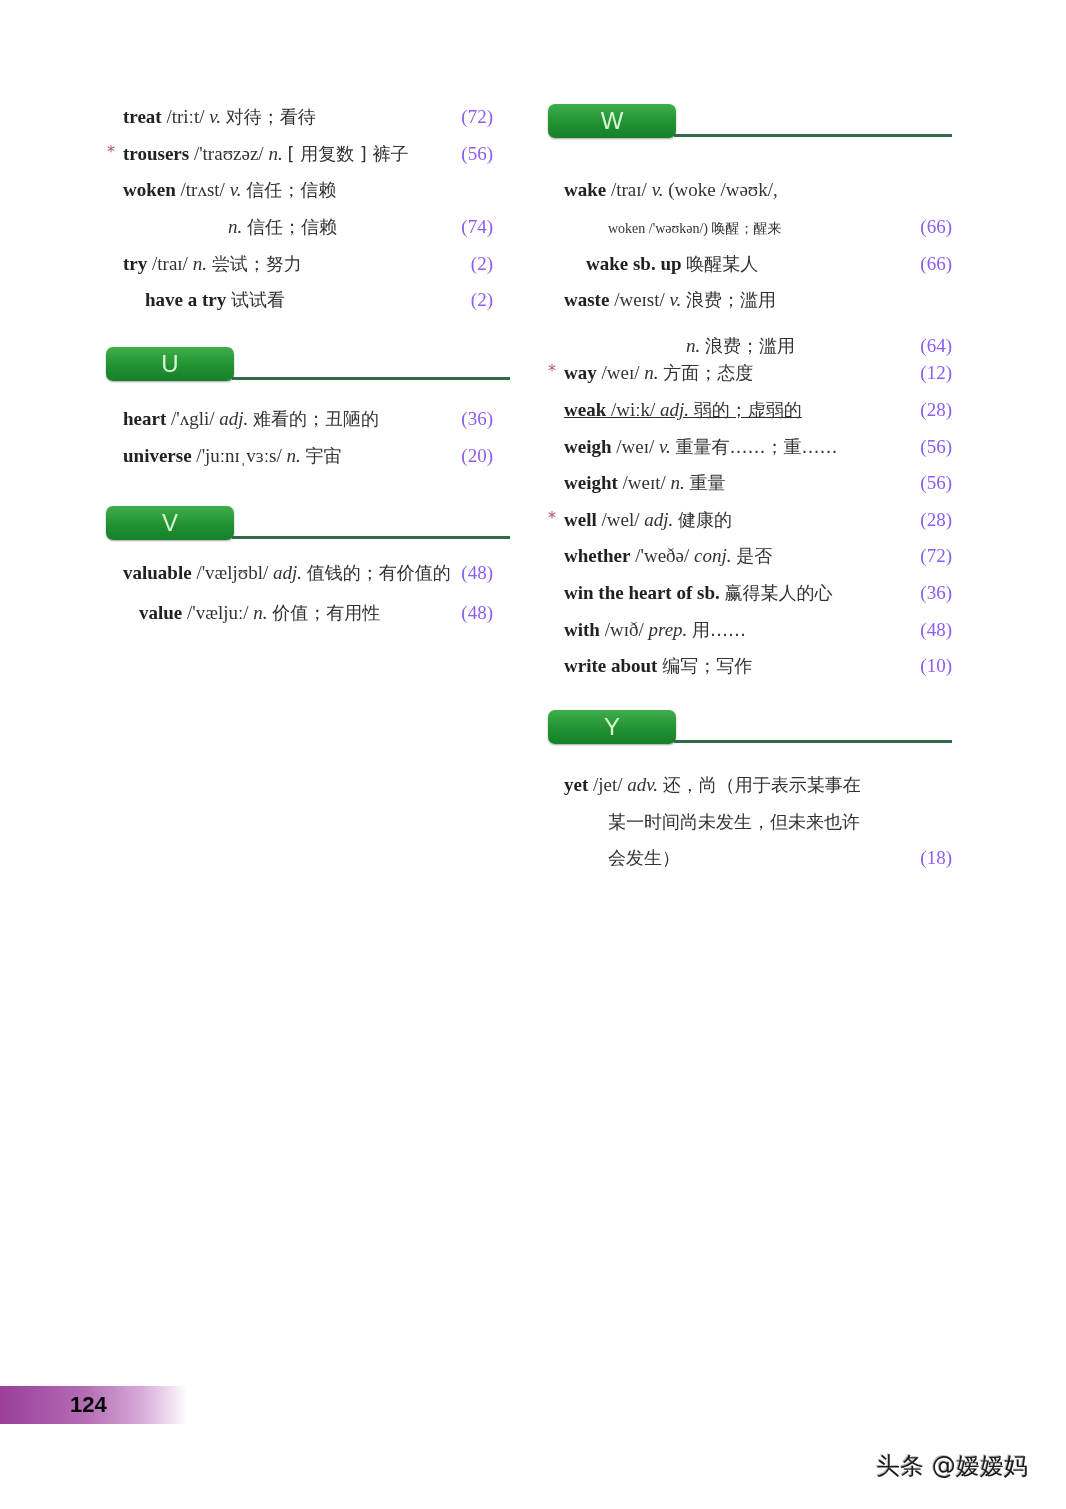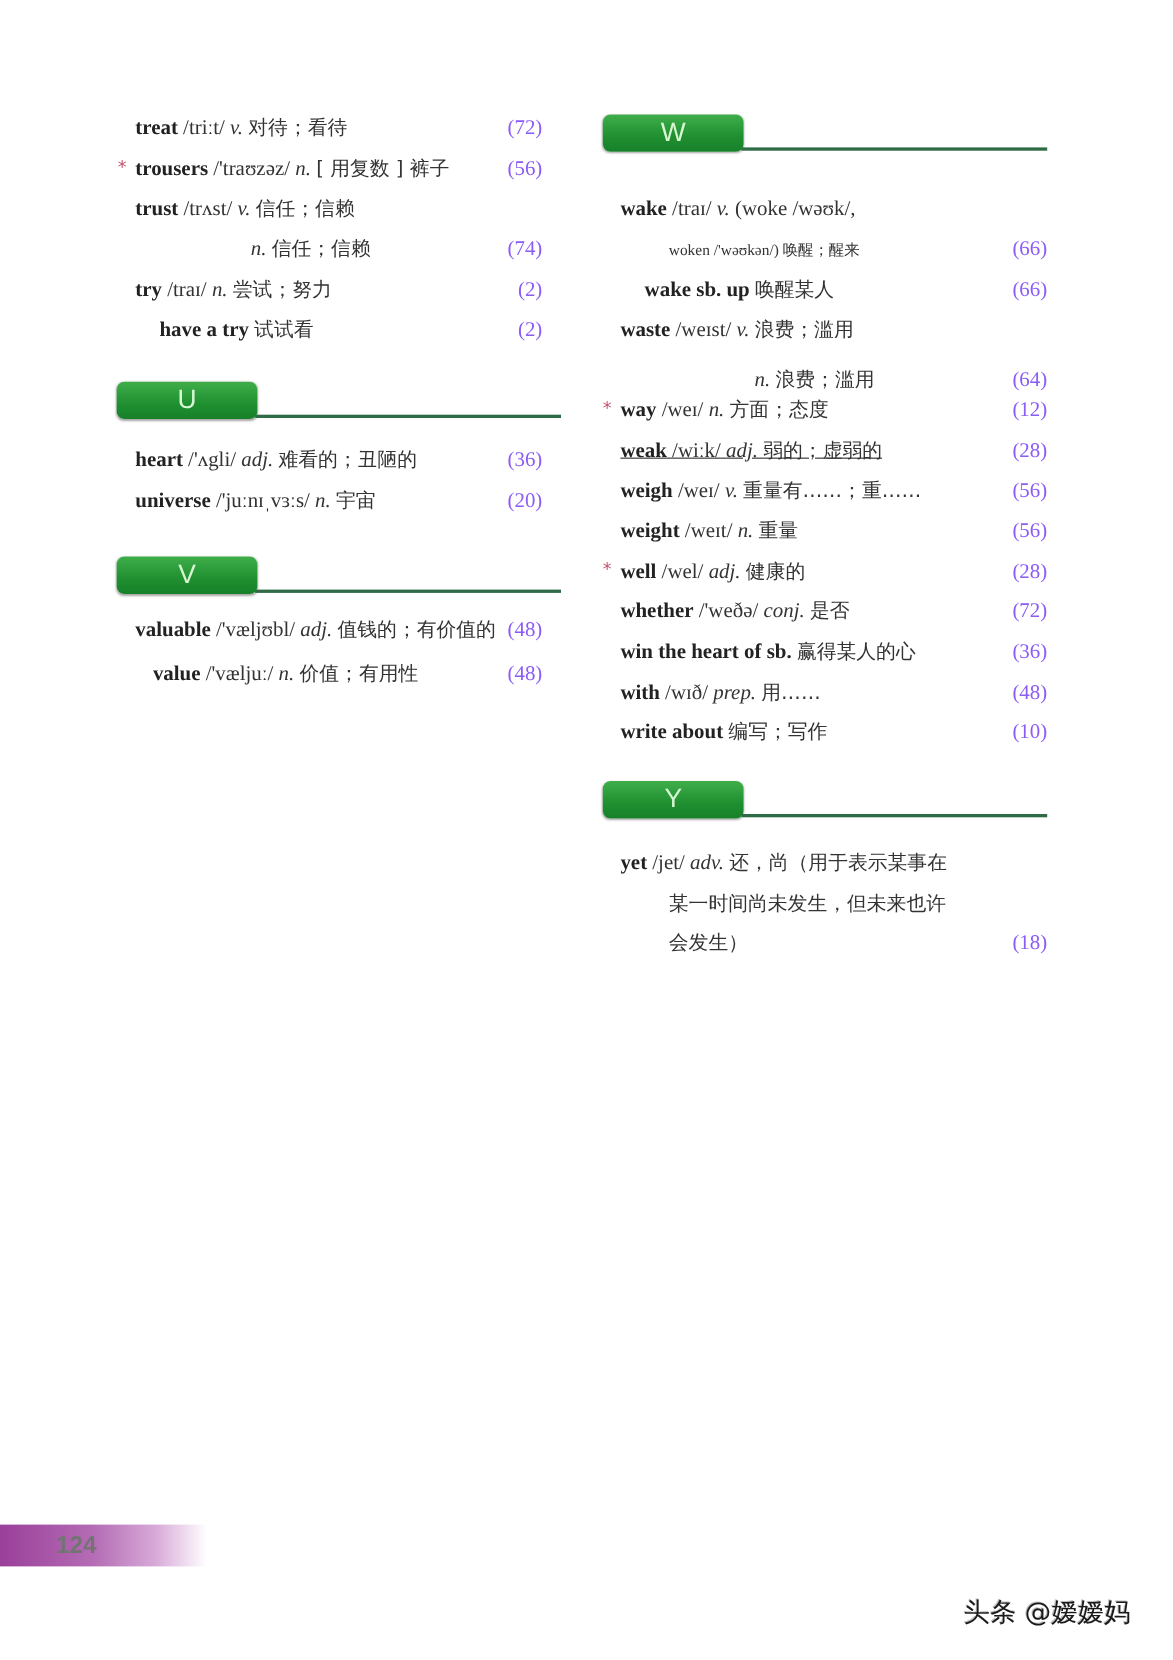--- a/index.html
+++ b/index.html
@@ -17,22 +17,22 @@
   .star { position: absolute; left: -16px; top: -2px; color: #c0506a; font-size: 16px; font-family: "DejaVu Sans", sans-serif; }
   .sec-head { position: absolute; left: 0; height: 36px; width: 404px; }
   .sec-tab { position: absolute; left: 0; top: 0; width: 128px; height: 34px; border-radius: 7px;
              background: linear-gradient(#3fae4a, #1f8f30 60%, #17802a);
              box-shadow: 0 1px 2px rgba(0,0,0,0.35); }
   .sec-tab span { display: block; text-align: center; width: 128px; line-height: 34px; color: #d6f7d2;
                   font-family: "Liberation Sans", sans-serif; font-size: 24px; font-weight: normal; }
   .sec-line { position: absolute; left: 126px; right: 0; top: 30px; height: 3px; background: #2f6b46; }
   .page-num-bar { position: absolute; left: 0; top: 1386px; width: 188px; height: 38px;
                   background: linear-gradient(to right, #9a3f9a, #b46cb4 45%, #d7a9d8 75%, rgba(255,255,255,0)); }
-  .page-num { position: absolute; left: 51px; top: 1386px; line-height: 38px; font-family: "Liberation Sans", sans-serif;
-              font-weight: bold; font-size: 22px; color: #737373; }
+  .page-num { position: absolute; left: 70px; top: 1386px; line-height: 38px; font-family: "Liberation Sans", sans-serif;
+              font-weight: bold; font-size: 22px; color: #000000; }
   .watermark { position: absolute; left: 876px; top: 1450px; font-family: "DejaVu Sans", sans-serif;
                font-size: 24px; color: #1a1a1a; text-shadow: 1px 1px 0 #fff, -1px -1px 0 #bbb; }
 </style>
 </head>
 <body>
 
 <div class="col col-left">
   <div class="entry" style="top:102px; left:17px;">
     <span class="hw">treat</span>
     <span class="ph">/triːt/</span>
@@ -42,21 +42,21 @@
   </div>
   <div class="entry" style="top:139px; left:17px;">
     <span class="star">*</span>
     <span class="hw">trousers</span>
     <span class="ph">/'traʊzəz/</span>
     <span class="pos">n.</span>
     <span class="zh">[ 用复数 ] 裤子</span>
     <span class="pg" style="right:17px">(56)</span>
   </div>
   <div class="entry" style="top:175px; left:17px;">
-    <span class="hw">trust</span>
+    <span class="hw">woken</span>
     <span class="ph">/trʌst/</span>
     <span class="pos">v.</span>
     <span class="zh">信任；信赖</span>
   </div>
   <div class="entry" style="top:212px; left:122px;">
     <span class="pos">n.</span>
     <span class="zh">信任；信赖</span>
     <span class="pg" style="right:17px">(74)</span>
   </div>
   <div class="entry" style="top:249px; left:17px;">

